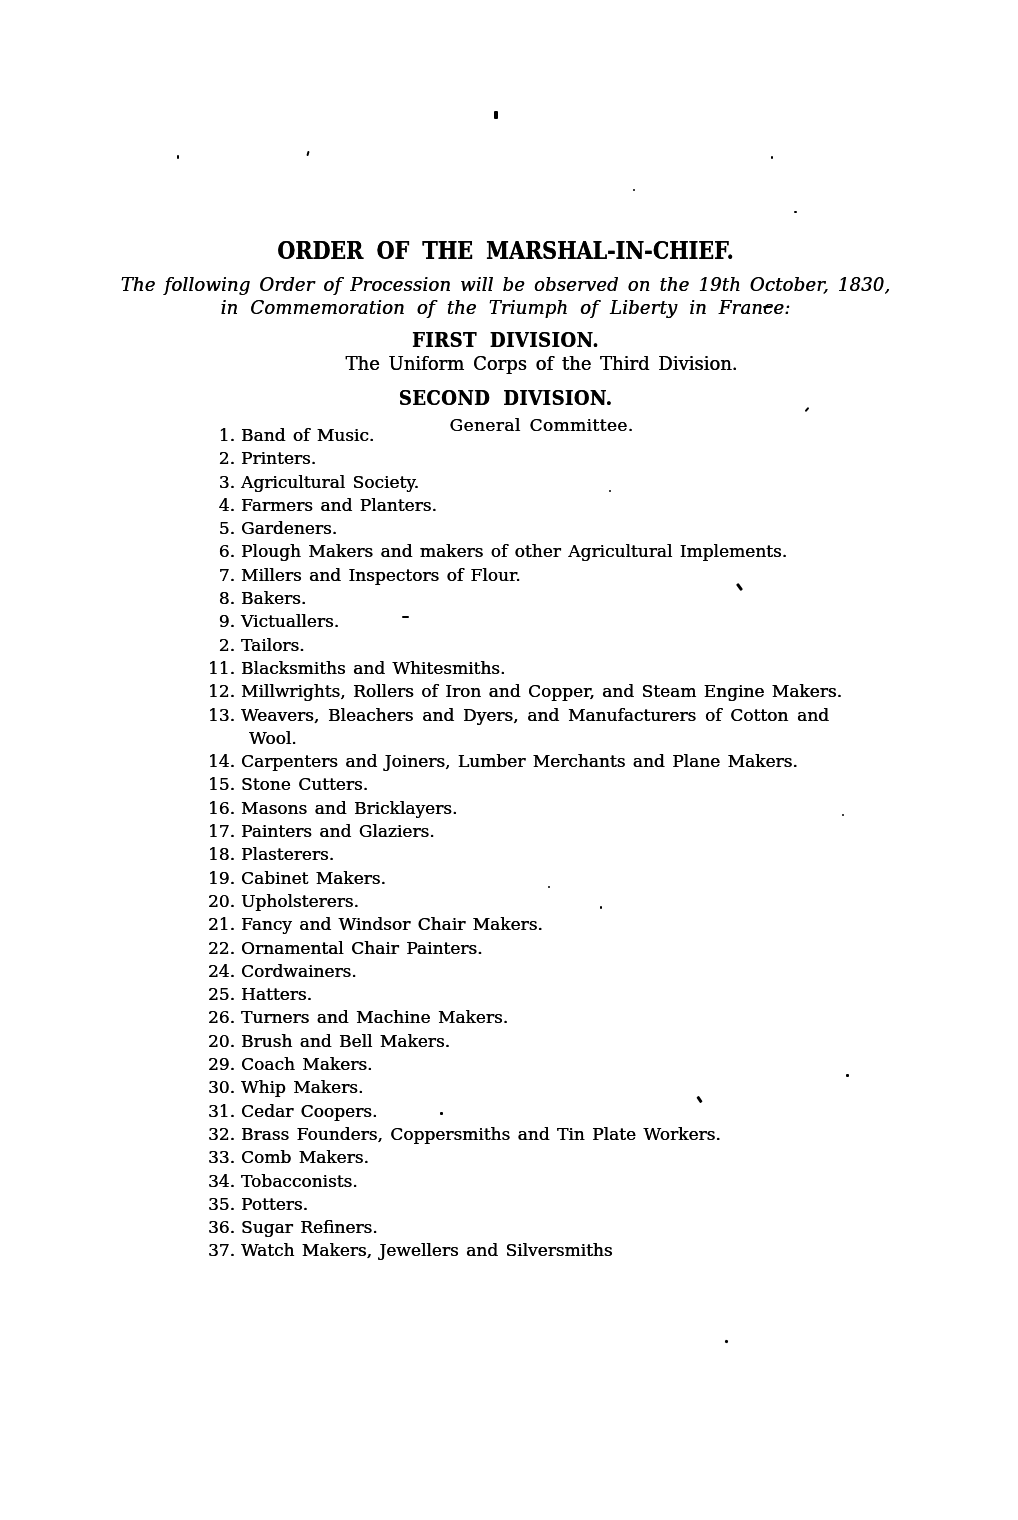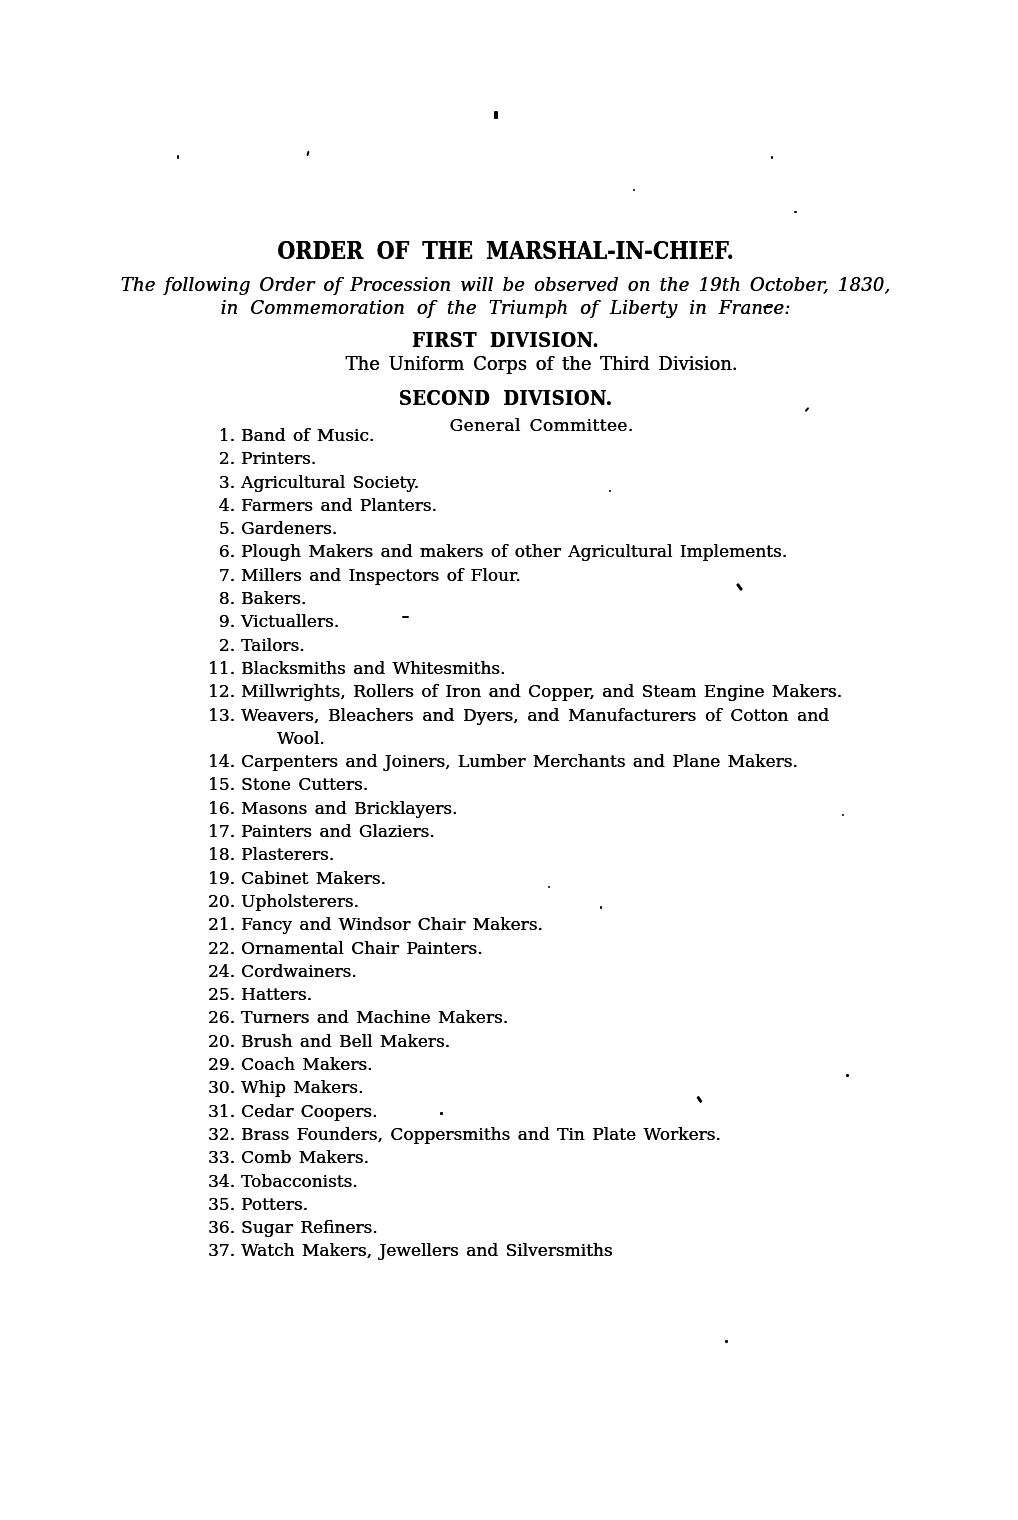--- a/index.html
+++ b/index.html
@@ -69,21 +69,21 @@
   }
   .txt { white-space: nowrap; }
   .txt.justified {
     display: inline-block;
     width: 588px;
     white-space: normal;
     text-align: justify;
     text-align-last: justify;
     vertical-align: top;
   }
-  .cont { margin-left: 82px; }
+  .cont { margin-left: 54px; }
 
   
   .speck { position: absolute; background: #000; border-radius: 1px; }
 </style>
 </head>
 <body>
 
 <div class="page">
 
   <div class="speck" style="left:494px; top:111px; width:4px; height:8px;"></div>

